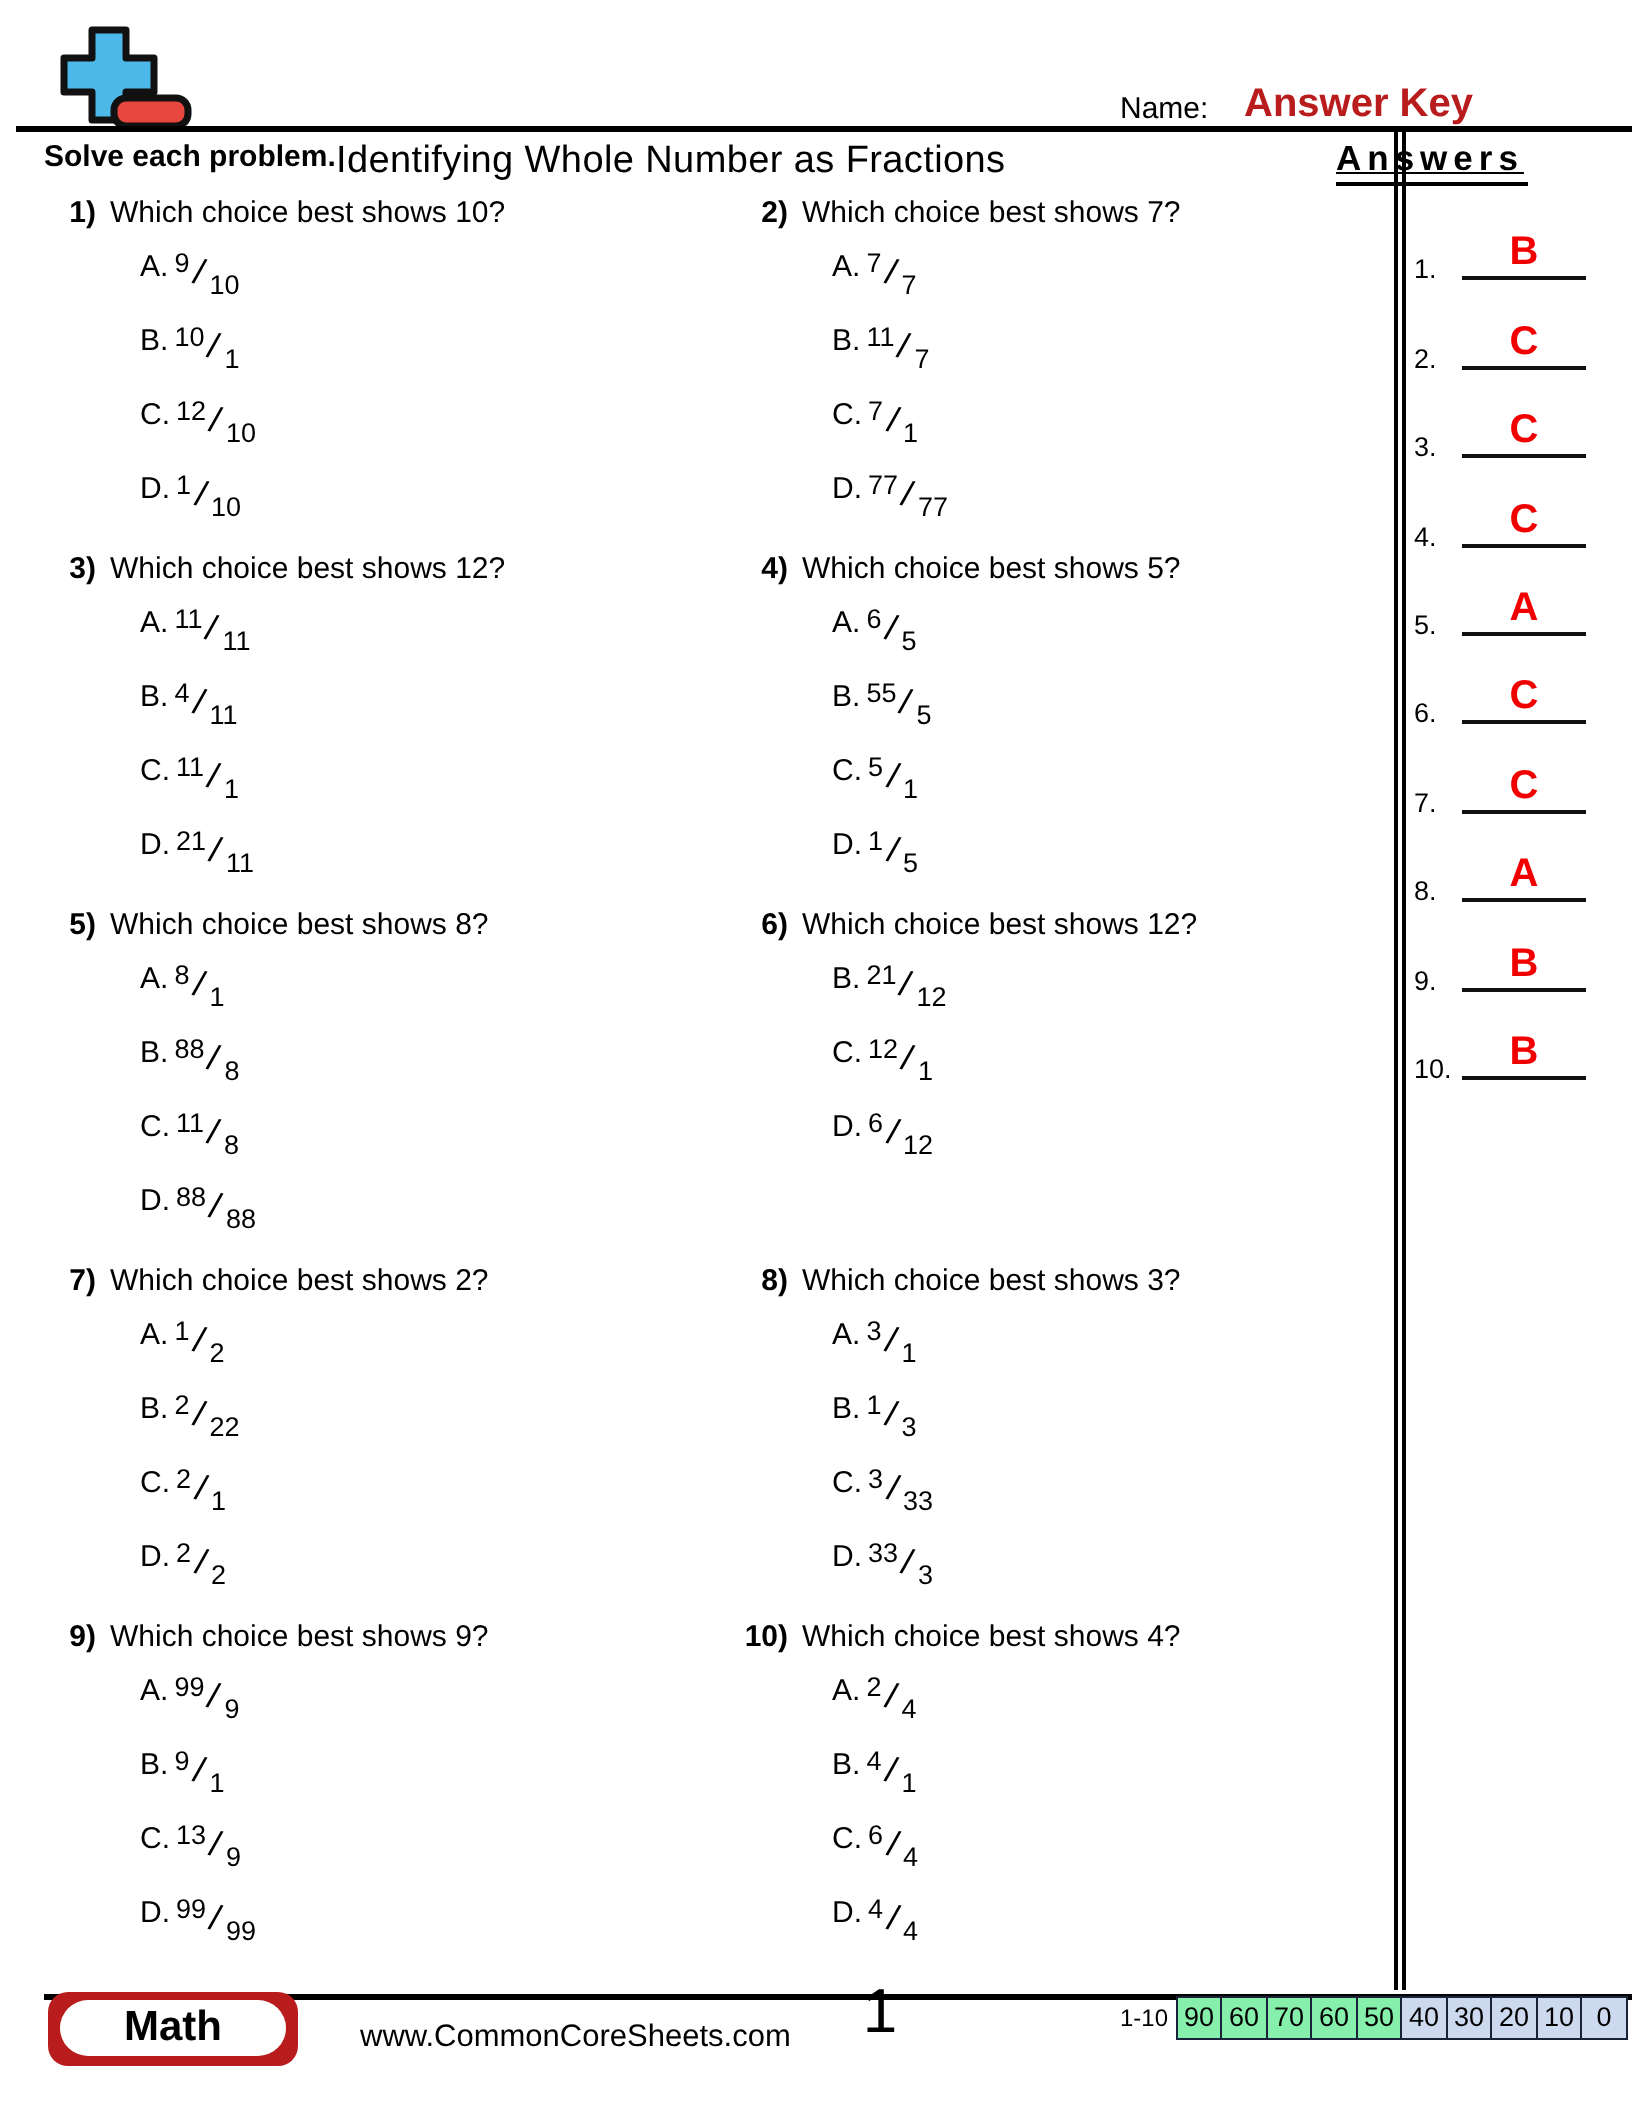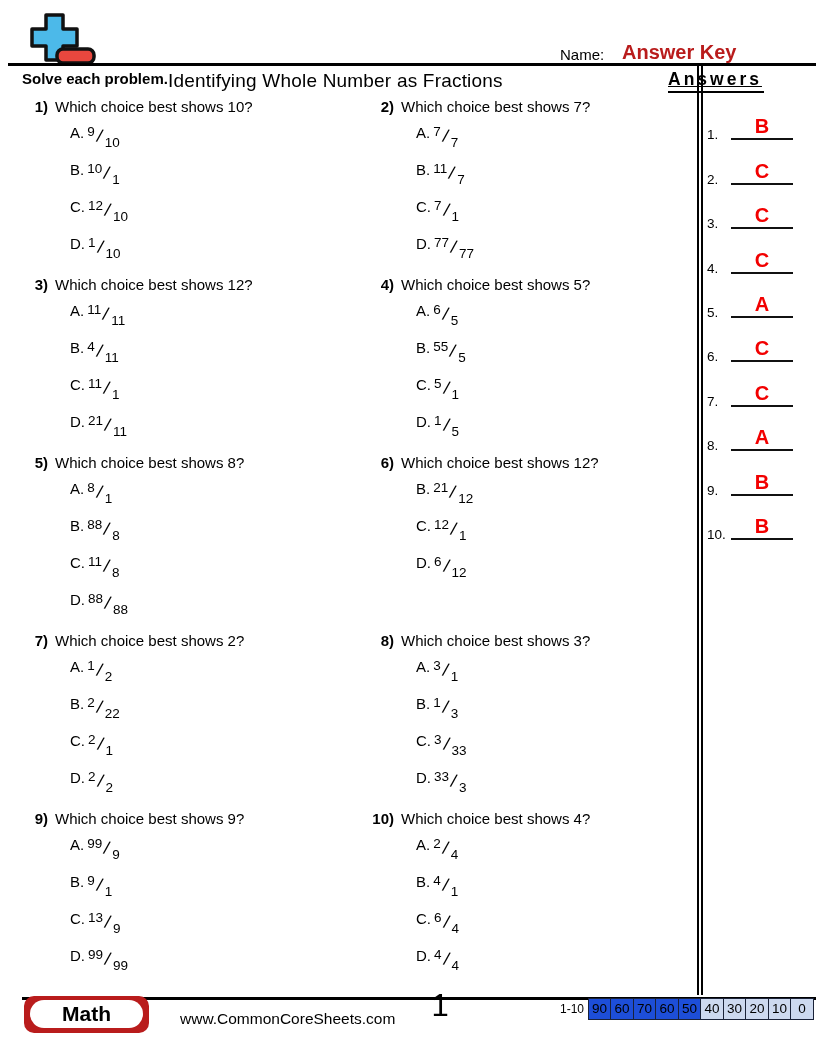--- a/index.html
+++ b/index.html
@@ -43,21 +43,21 @@
   .footer-rule { position:absolute; left:22px; right:0; top:997px; height:2.5px; background:#000; }
   .math-badge { position:absolute; left:24px; top:996px; width:125px; height:37px; background:#b91c1c; border-radius:10px; }
   .math-pill { position:absolute; left:6px; top:4px; right:6px; bottom:5px; background:#fff; border-radius:15px;
                display:flex; align-items:center; justify-content:center; font-size:21px; font-weight:bold; }
   .website { position:absolute; left:180px; top:1010px; font-size:15.5px; }
   .page-number { position:absolute; left:420px; top:988px; width:40px; text-align:center; font-size:31px; }
   .score-wrap { position:absolute; top:998px; right:2px; display:flex; align-items:center; }
   .score-label { font-size:12px; margin-right:5px; }
   .score-row { display:flex; }
   .score-cell { min-width:24px; height:22px; line-height:20px; text-align:center; font-size:13.5px;
-                border:1.5px solid #1a2238; margin-left:-1.5px; background:#1d4ed8; padding:0 1px; }
+                border:1.5px solid #1a2238; margin-left:-1.5px; background:#86efac; padding:0 1px; }
   .score-cell.hl { background:#cdd9ef; }
 </style>
 </head>
 <body>
 
 <div class="page">
 
   <div class="logo">
     <svg width="80" height="56" viewBox="0 0 80 56">
       <path d="M30 5 h17 v14 h14 v17 h-14 v14 h-17 v-14 h-14 v-17 h14 z" fill="#4cb9e9" stroke="#111" stroke-width="3.5" stroke-linejoin="round"></path>

